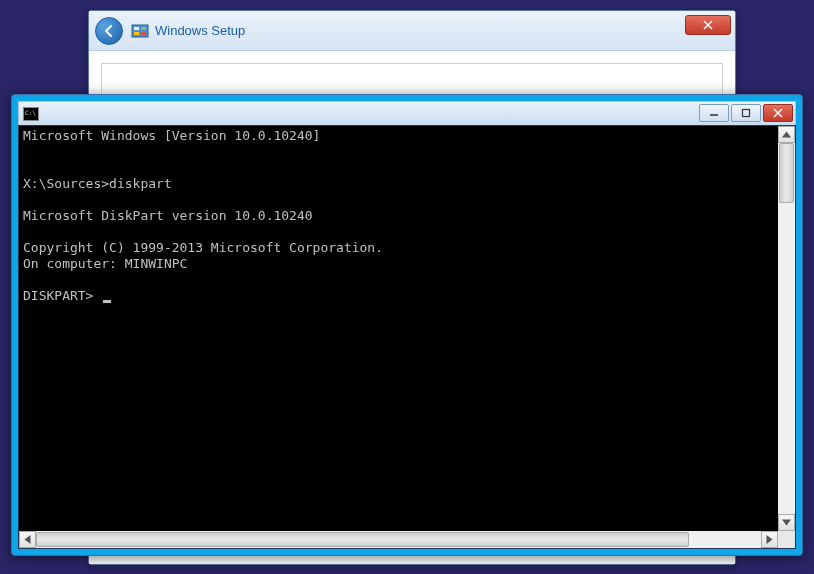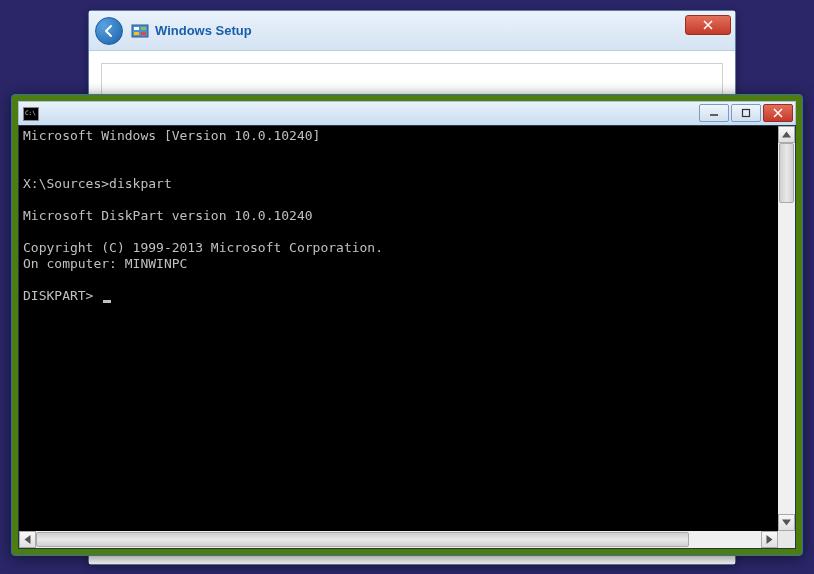--- a/index.html
+++ b/index.html
@@ -50,21 +50,20 @@
       width: 18px;
       height: 18px;
       margin-right: 6px;
       display: flex;
       align-items: center;
       justify-content: center;
     }
     .setup-title {
       color: #1a5fa8;
       font-size: 13px;
-      font-weight: bold;
     }
     .setup-close {
       position: absolute;
       right: 4px;
       top: 4px;
       width: 46px;
       height: 20px;
       background: linear-gradient(to bottom, #e36f5c, #c43a2a);
       border: 1px solid #9a2d20;
       border-radius: 3px;
@@ -89,21 +88,21 @@
     
     .cmd-window {
       position: absolute;
       left: 11px;
       top: 94px;
       width: 792px;
       height: 462px;
       border: 1px solid #3a6ea5;
       border-radius: 4px;
       box-shadow: 0 2px 14px rgba(0,0,0,0.5);
-      background: #4d7c0f;
+      background: #0ea5e9;
       padding: 6px;
     }
     .cmd-titlebar {
       height: 24px;
       background: linear-gradient(to bottom, #eaf2fb, #c9ddf0);
       display: flex;
       align-items: center;
       padding: 0 4px;
       border: 1px solid #a8c2dc;
       border-bottom: none;

